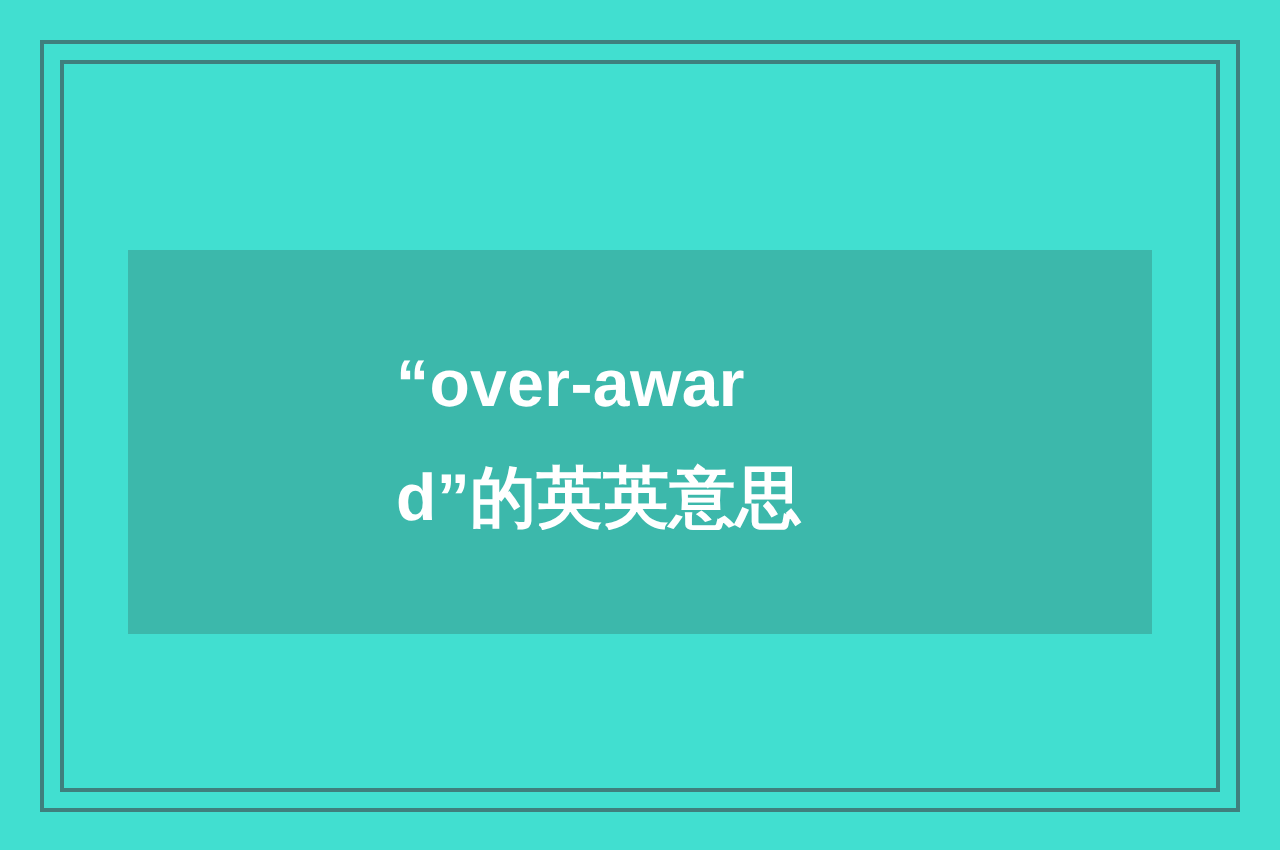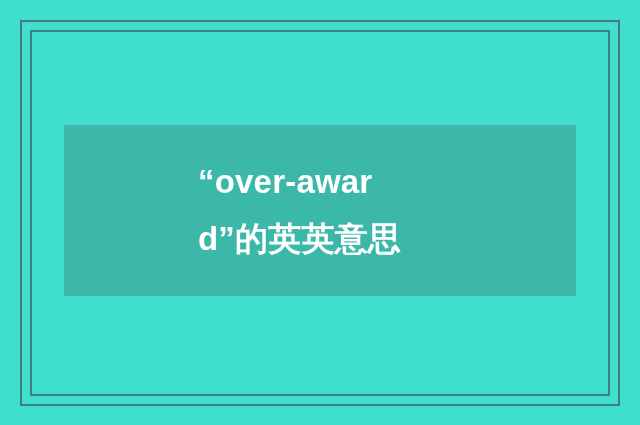--- a/index.html
+++ b/index.html
@@ -43,21 +43,21 @@
     height: 366px;
     border: 2px solid #3f7f7d;
   }
 
   
   .panel {
     position: absolute;
     left: 64px;
     top: 125px;
     width: 512px;
-    height: 171px;
+    height: 192px;
     background: #3cb8ab;
     display: flex;
     align-items: center;
     justify-content: center;
     box-sizing: border-box;
   }
 
   .headline {
     display: block;
     width: 244px;

